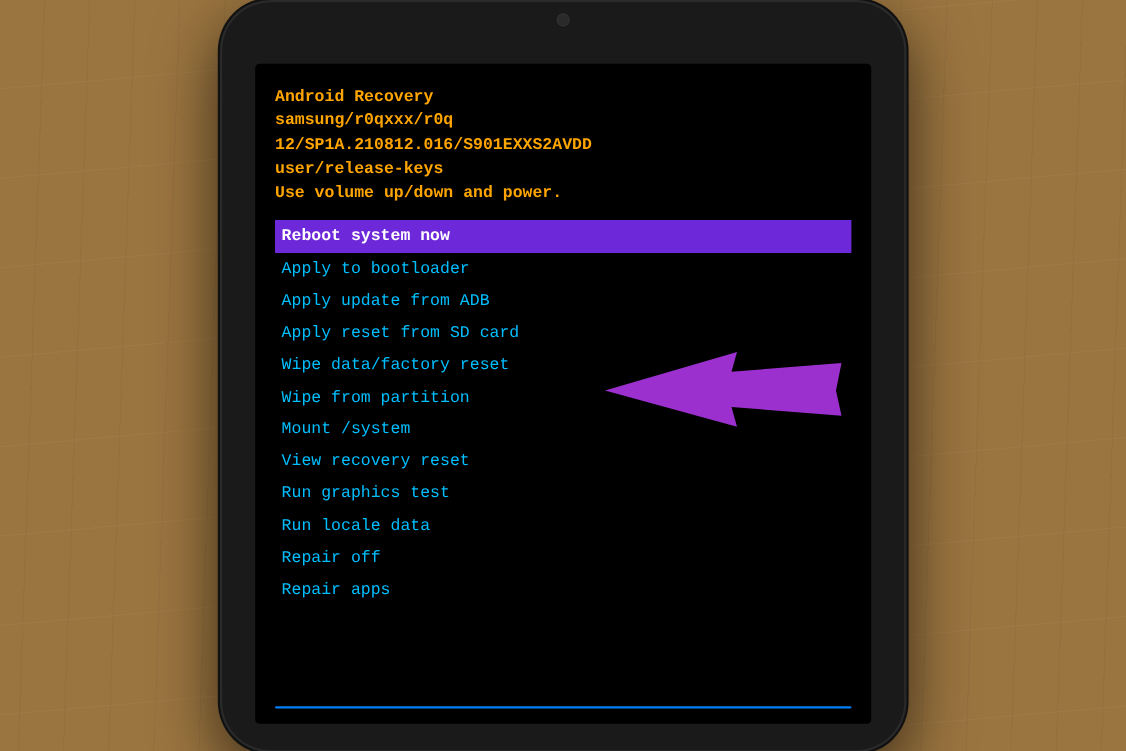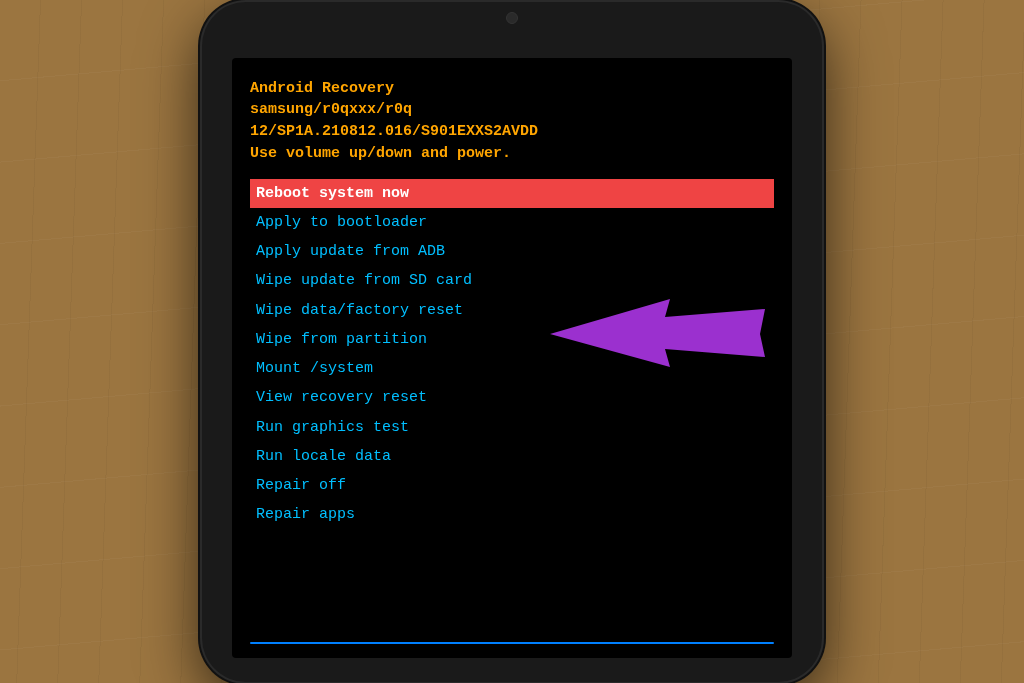--- a/index.html
+++ b/index.html
@@ -95,21 +95,21 @@
     .menu-item {
       font-family: 'Courier New', monospace;
       font-size: 15px;
       padding: 3px 6px;
       line-height: 1.55;
       color: #00BFFF;
       white-space: nowrap;
     }
 
     .menu-item.selected {
-      background: #ef4444;
+      background: #6d28d9;
       color: #fff;
       font-weight: bold;
     }
 
     .arrow-container {
       position: absolute;
       top: 0;
       left: 0;
       width: 100%;
       height: 100%;
@@ -134,29 +134,30 @@
 <div class="phone-outer">
   <div class="phone-notch-area">
     <div class="phone-camera"></div>
   </div>
 
   <div class="phone-screen">
     <div class="screen-header">
       <div class="header-line">Android Recovery</div>
       <div class="header-line">samsung/r0qxxx/r0q</div>
       <div class="header-line">12/SP1A.210812.016/S901EXXS2AVDD</div>
+      <div class="header-line">user/release-keys</div>
       <div class="header-line">Use volume up/down and power.</div>
     </div>
 
     <div class="menu-container" id="menu-container">
 
     <div class="menu-item selected">Reboot system now</div>
         <div class="menu-item">Apply to bootloader</div>
         <div class="menu-item">Apply update from ADB</div>
-        <div class="menu-item">Wipe update from SD card</div>
+        <div class="menu-item">Apply reset from SD card</div>
         <div class="menu-item">Wipe data/factory reset</div>
         <div class="menu-item">Wipe from partition</div>
         <div class="menu-item">Mount /system</div>
         <div class="menu-item">View recovery reset</div>
         <div class="menu-item">Run graphics test</div>
         <div class="menu-item">Run locale data</div>
         <div class="menu-item">Repair off</div>
         <div class="menu-item">Repair apps</div>
         <svg class="arrow-container" style="position: absolute; top: 0px; left: 0px; width: 100%; height: 100%; pointer-events: none;">
           <path d="M 300,155 L 420,120 L 415,138 L 515,130 L 510,155 L 515,178 L 415,170 L 420,188 Z" fill="#9B30CF"></path>

